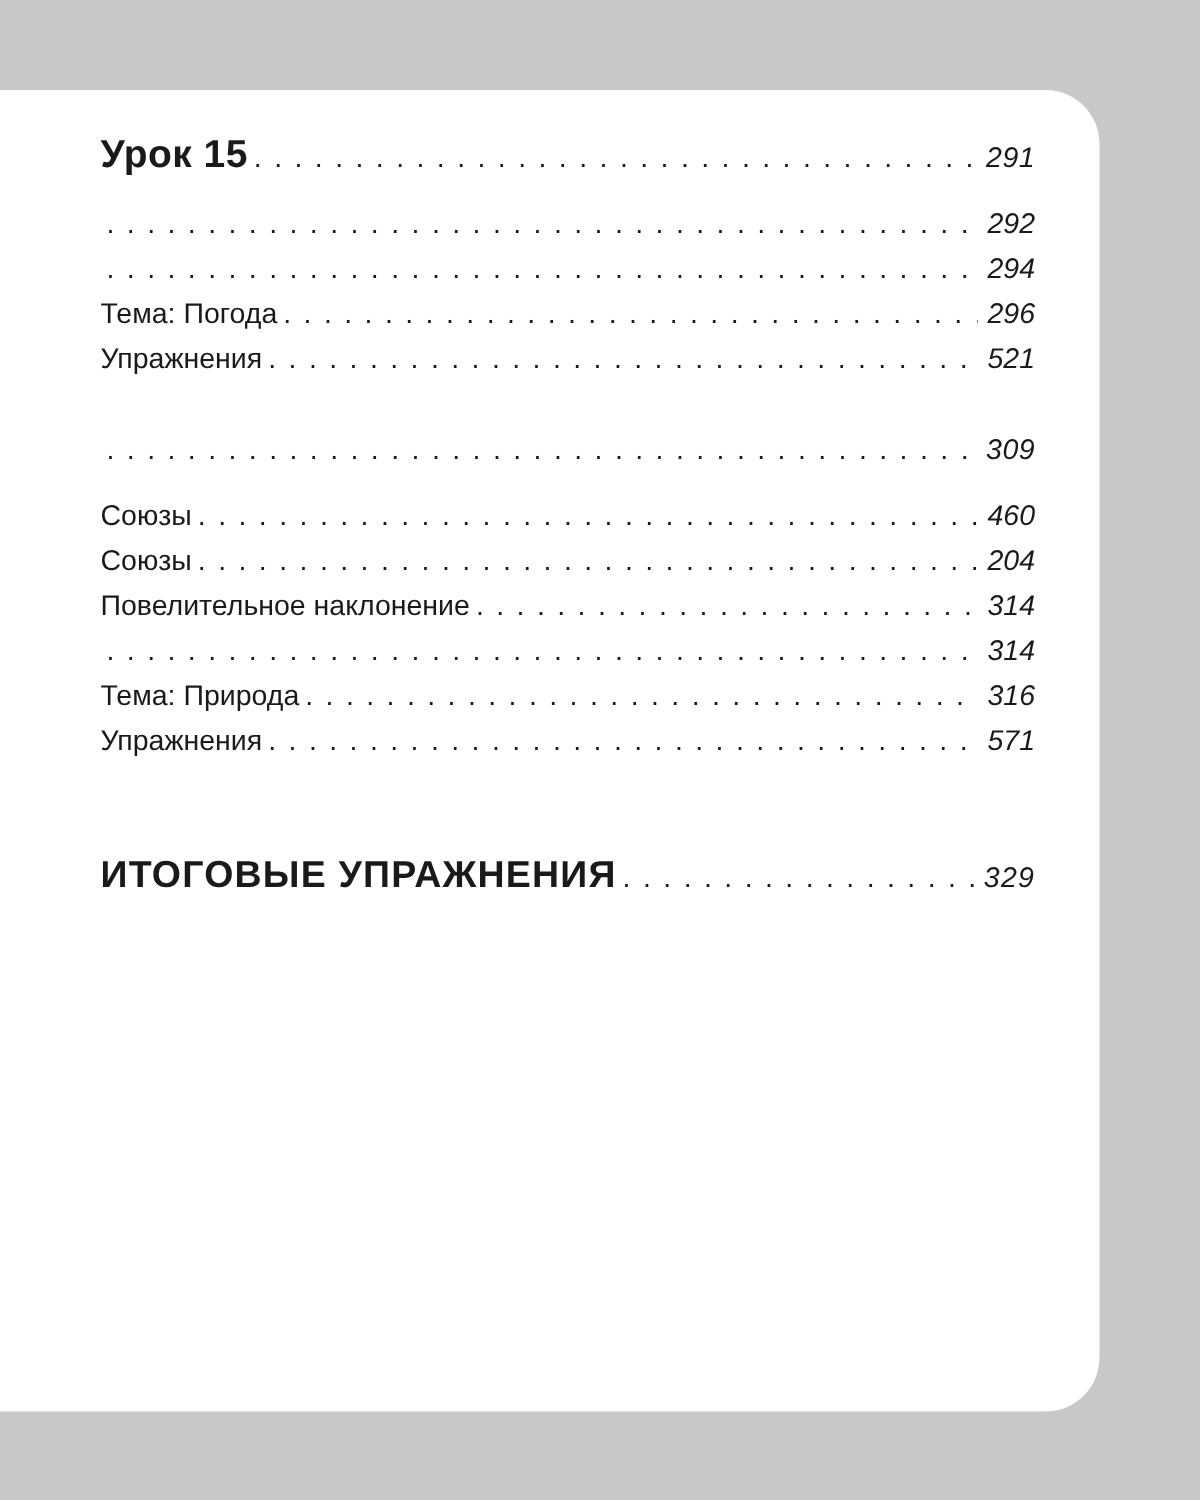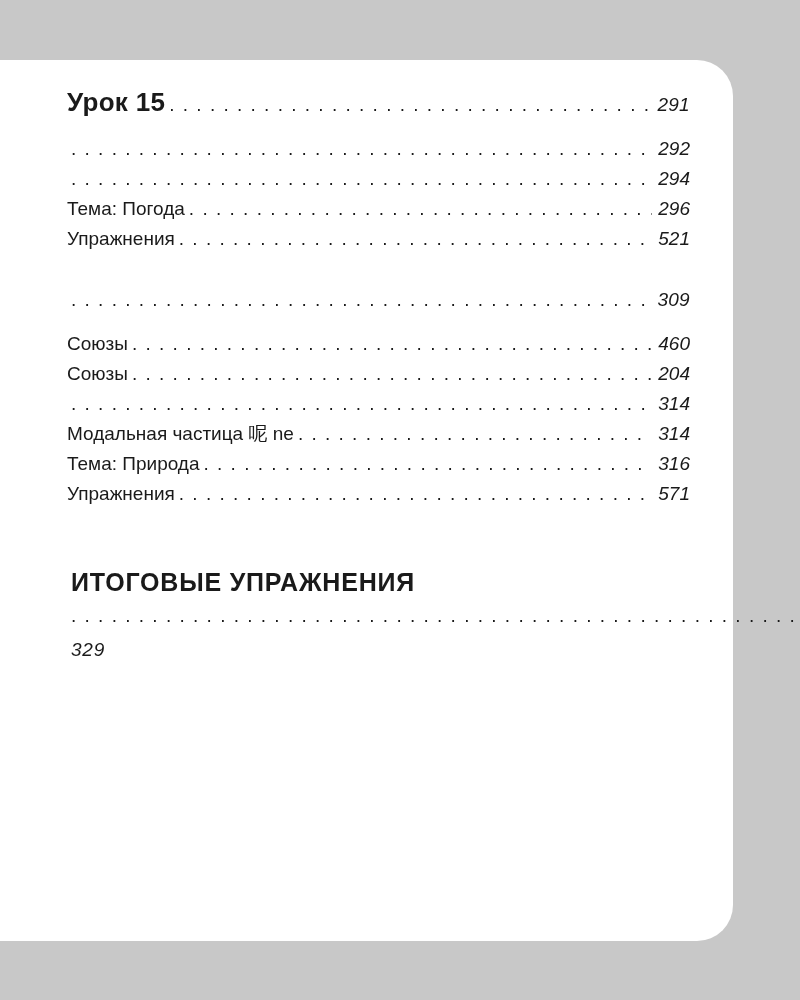--- a/index.html
+++ b/index.html
@@ -48,21 +48,20 @@
     letter-spacing:.3px;
   }
   .row.heading + .row.entry{margin-top:0;}
   .row.heading.second{margin-top:24px;}
   .row.major{
     font-size:25px;
     font-weight:bold;
     line-height:34px;
     letter-spacing:.8px;
     margin-top:52px;
-    flex-direction:column;
   }
   .t{flex:0 0 auto;}
   .dots{
     flex:1 1 auto;
     overflow:hidden;
     font-size:19px;
     font-weight:normal;
     letter-spacing:1.5px;
     margin:0 6px 0 4px;
     color:var(--ink);
@@ -121,26 +120,26 @@
       <span class="n">460</span>
     </div>
 
     <div class="row entry">
       <span class="t">Союзы</span>
       <span class="dots">. . . . . . . . . . . . . . . . . . . . . . . . . . . . . . . . . . . . . . . . . . . . . . . . . . . . . . . . . . . . . . . . . . . . . . . . . . . . . . . . </span>
       <span class="n">204</span>
     </div>
 
     <div class="row entry">
+      <span class="t">Повелительное наклонение</span>
       <span class="dots">. . . . . . . . . . . . . . . . . . . . . . . . . . . . . . . . . . . . . . . . . . . . . . . . . . . . . . . . . . . . . . . . . . . . . . . . . . . . . . . . </span>
       <span class="n">314</span>
     </div>
 
     <div class="row entry">
-      <span class="t">Модальная частица 呢 ne</span>
       <span class="dots">. . . . . . . . . . . . . . . . . . . . . . . . . . . . . . . . . . . . . . . . . . . . . . . . . . . . . . . . . . . . . . . . . . . . . . . . . . . . . . . . </span>
       <span class="n">314</span>
     </div>
 
     <div class="row entry">
       <span class="t">Тема: Природа</span>
       <span class="dots">. . . . . . . . . . . . . . . . . . . . . . . . . . . . . . . . . . . . . . . . . . . . . . . . . . . . . . . . . . . . . . . . . . . . . . . . . . . . . . . . </span>
       <span class="n">316</span>
     </div>
 

